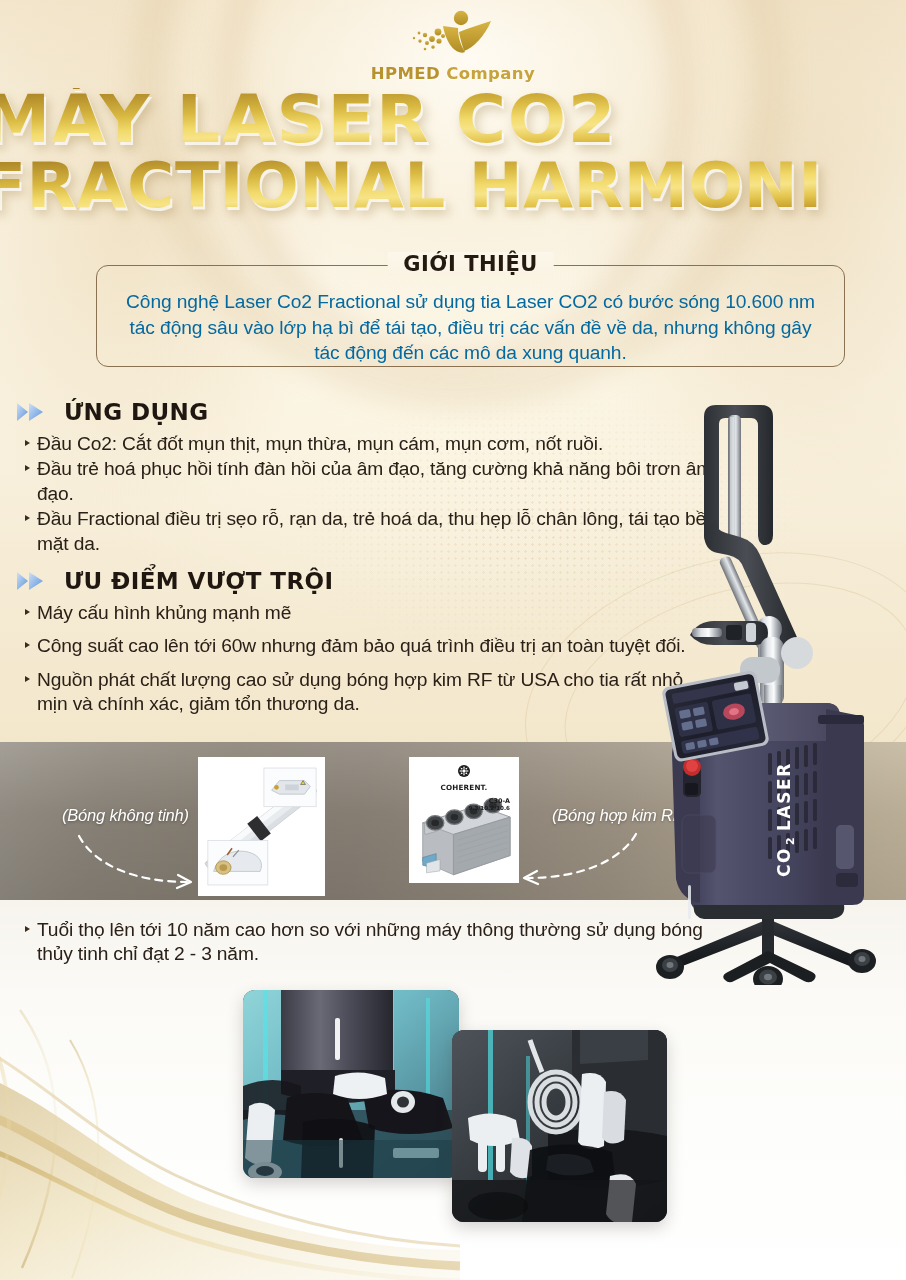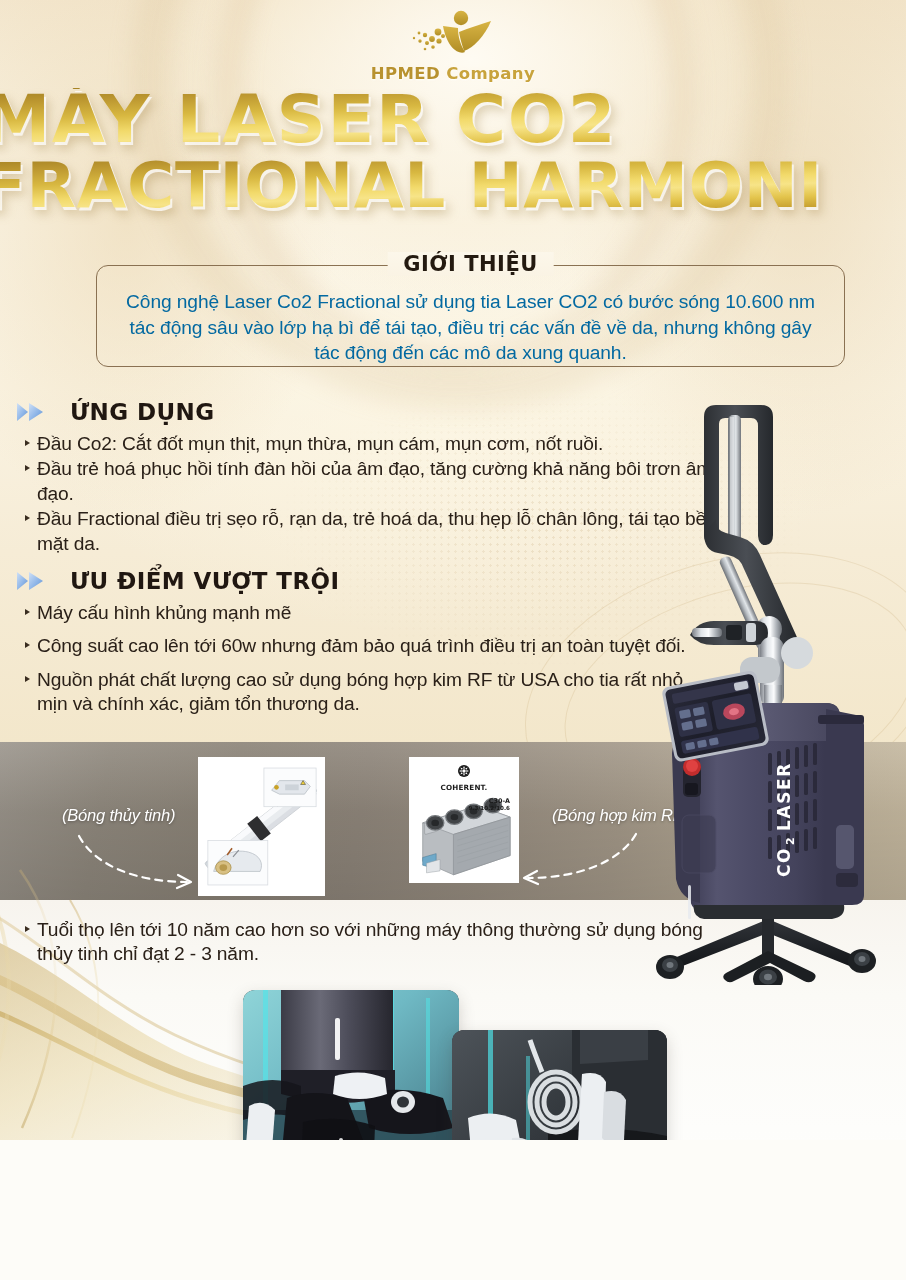--- a/index.html
+++ b/index.html
@@ -7,21 +7,21 @@
   body {
     font-family: "Liberation Sans", sans-serif;
     background:#fdfcf8;
     position:relative;
     overflow:hidden;
   }
 
   #poster {
     position:relative;
     width:906px;
-    height:1140px;
+    height:1280px;
     overflow:hidden;
     background:#fdfcf8;
   }
 
   
   .bg-top {
     position:absolute; left:0; top:0; width:906px; height:745px;
     background:
       radial-gradient(ellipse 420px 300px at 52% 8%, rgba(255,252,244,.95) 0%, rgba(248,238,215,.45) 55%, rgba(240,226,196,0) 80%),
       radial-gradient(ellipse 300px 420px at 14% 30%, rgba(233,212,172,.55) 0%, rgba(240,228,203,0) 70%),
@@ -126,21 +126,21 @@
   .intro-text {
     position:absolute; left:18px; right:18px; top:23px;
     text-align:center;
     font-size:19.2px; line-height:1.33;
     color:#0369a1;
     letter-spacing:-.1px;
   }
 
   
   .section { position:absolute; left:16px; }
-  .sec-head { display:flex; align-items:center; gap:20px; }
+  .sec-head { display:flex; align-items:center; gap:14px; }
   .chev-icon { width:34px; height:22px; flex:none; }
   .sec-title {
     font-family:"DejaVu Sans", sans-serif;
     font-weight:bold; font-size:23px; letter-spacing:.4px;
     color:#201711;
   }
   .bullets { margin-top:7px; padding-left:21px; }
   .blt {
     position:relative;
     font-size:19.2px; line-height:1.27;
@@ -352,21 +352,21 @@
           <rect x="4" y="80" width="62" height="46" fill="#fbfcfd" stroke="#d7dbe0" stroke-width=".8"></rect>
           <path d="M10 112 C14 96 30 88 46 92 C58 95 62 104 58 112 Z" fill="#e6eaee" stroke="#b9bfc6" stroke-width=".8"></path>
           <ellipse cx="20" cy="108" rx="8" ry="7" fill="#d8c083" stroke="#a98f47" stroke-width=".8"></ellipse>
           <ellipse cx="20" cy="108" rx="4" ry="3.5" fill="#b89a4e"></ellipse>
           <path d="M24 95 L29 88" stroke="#a05a28" stroke-width="1.6"></path>
           <path d="M30 97 L36 90" stroke="#8a8f95" stroke-width="1.2"></path>
         </g>
       </svg>
     </div>
   </div>
-  <div class="cap" id="cap-glass">(Bóng thủy tinh)</div>
+  <div class="cap" id="cap-glass">(Bóng không tinh)</div>
   <svg class="arrow-svg" style="left:75px; top:830px; width:130px; height:62px;" viewBox="0 0 130 62">
     <path d="M4 6 C20 36 62 52 112 52" stroke="#ffffff" stroke-width="2.2" fill="none" stroke-dasharray="7 6" stroke-linecap="round"></path>
     <path d="M103 45 L116 52 L102 58" stroke="#ffffff" stroke-width="2.2" fill="none" stroke-linecap="round" stroke-linejoin="round"></path>
   </svg>
 
   <div class="bulb-box" id="bulb-rf">
     <div class="bulb-inner">
       <svg viewBox="0 0 102 118" width="100%" height="100%">
         <rect width="102" height="118" fill="#ffffff"></rect>
         <g transform="translate(4,40)">

